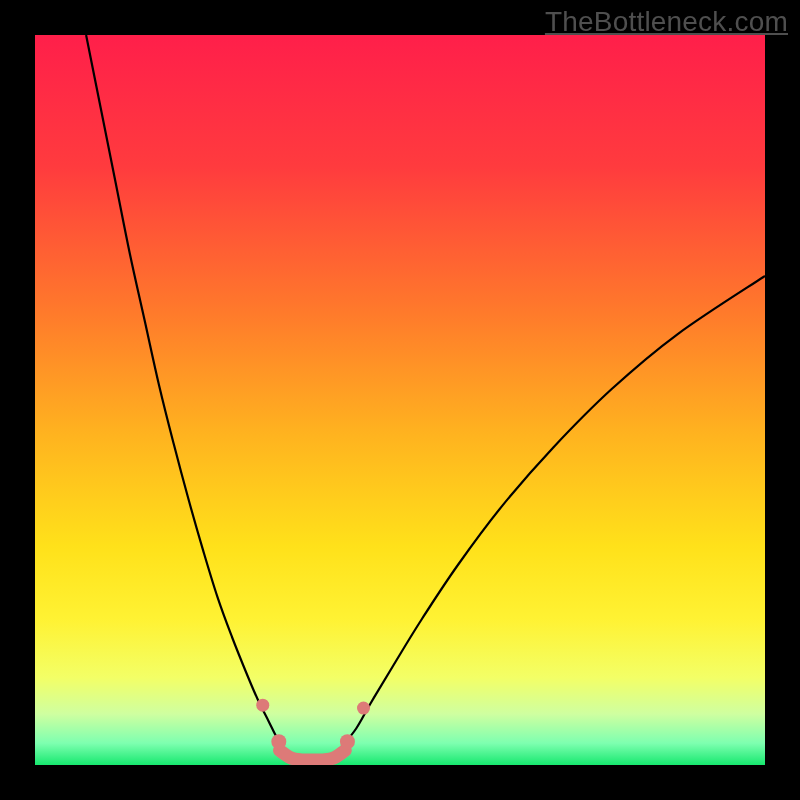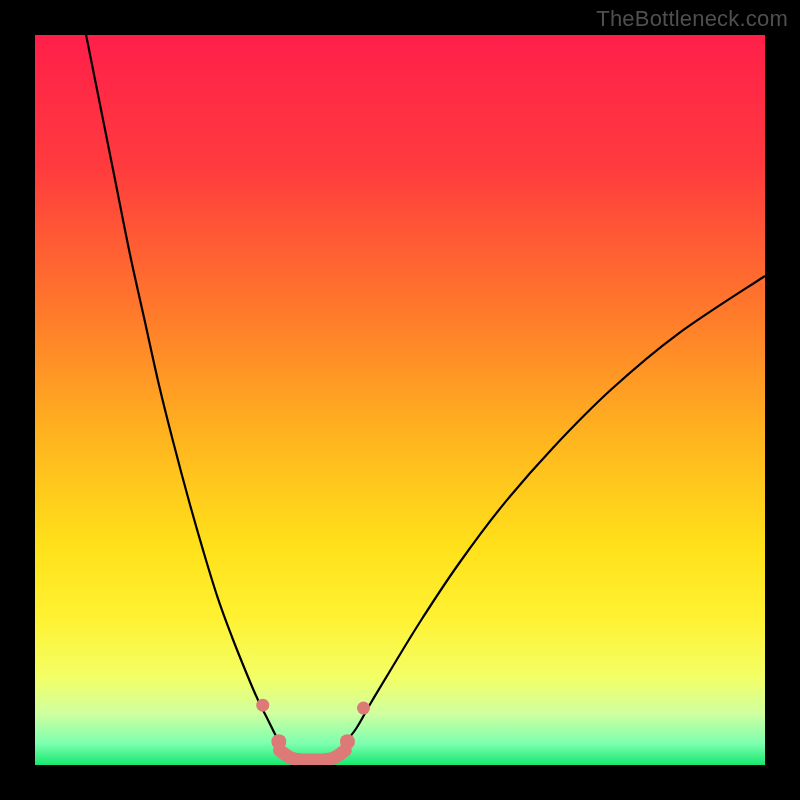--- a/index.html
+++ b/index.html
@@ -38,23 +38,24 @@
     left: 0;
     top: 0;
     width: 100%;
     height: 100%;
   }
   .watermark {
     position: absolute;
     top: 6px;
     right: 12px;
     color: #4f4f4f;
-    font-size: 22px;
+    font-size: 28px;
     font-weight: 500;
     letter-spacing: 0.2px;
+    text-decoration: underline;
   }
 </style>
 </head>
 <body>
 
 <div class="frame">
 
   <div class="watermark">TheBottleneck.com</div>
 
   <div class="plot-area">

